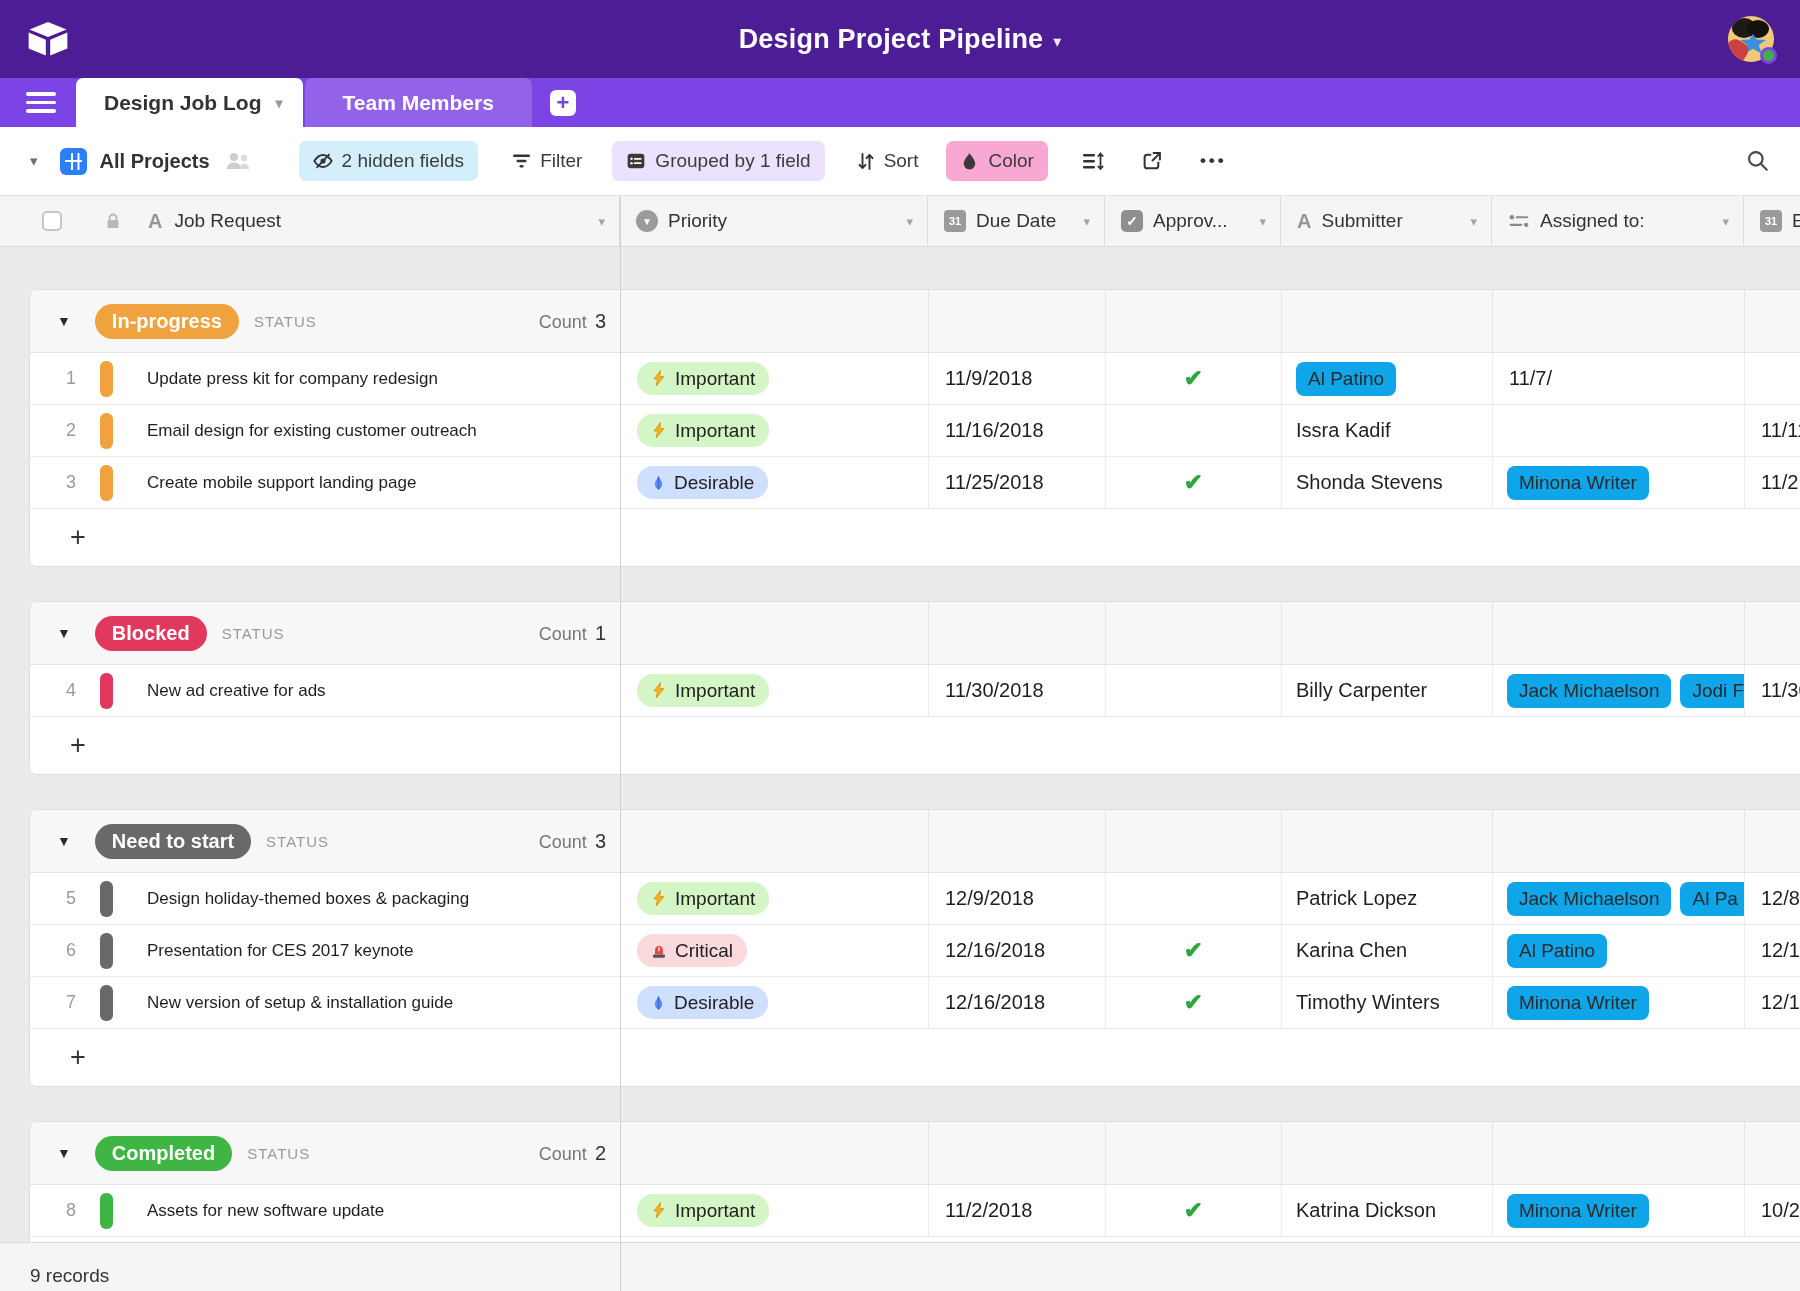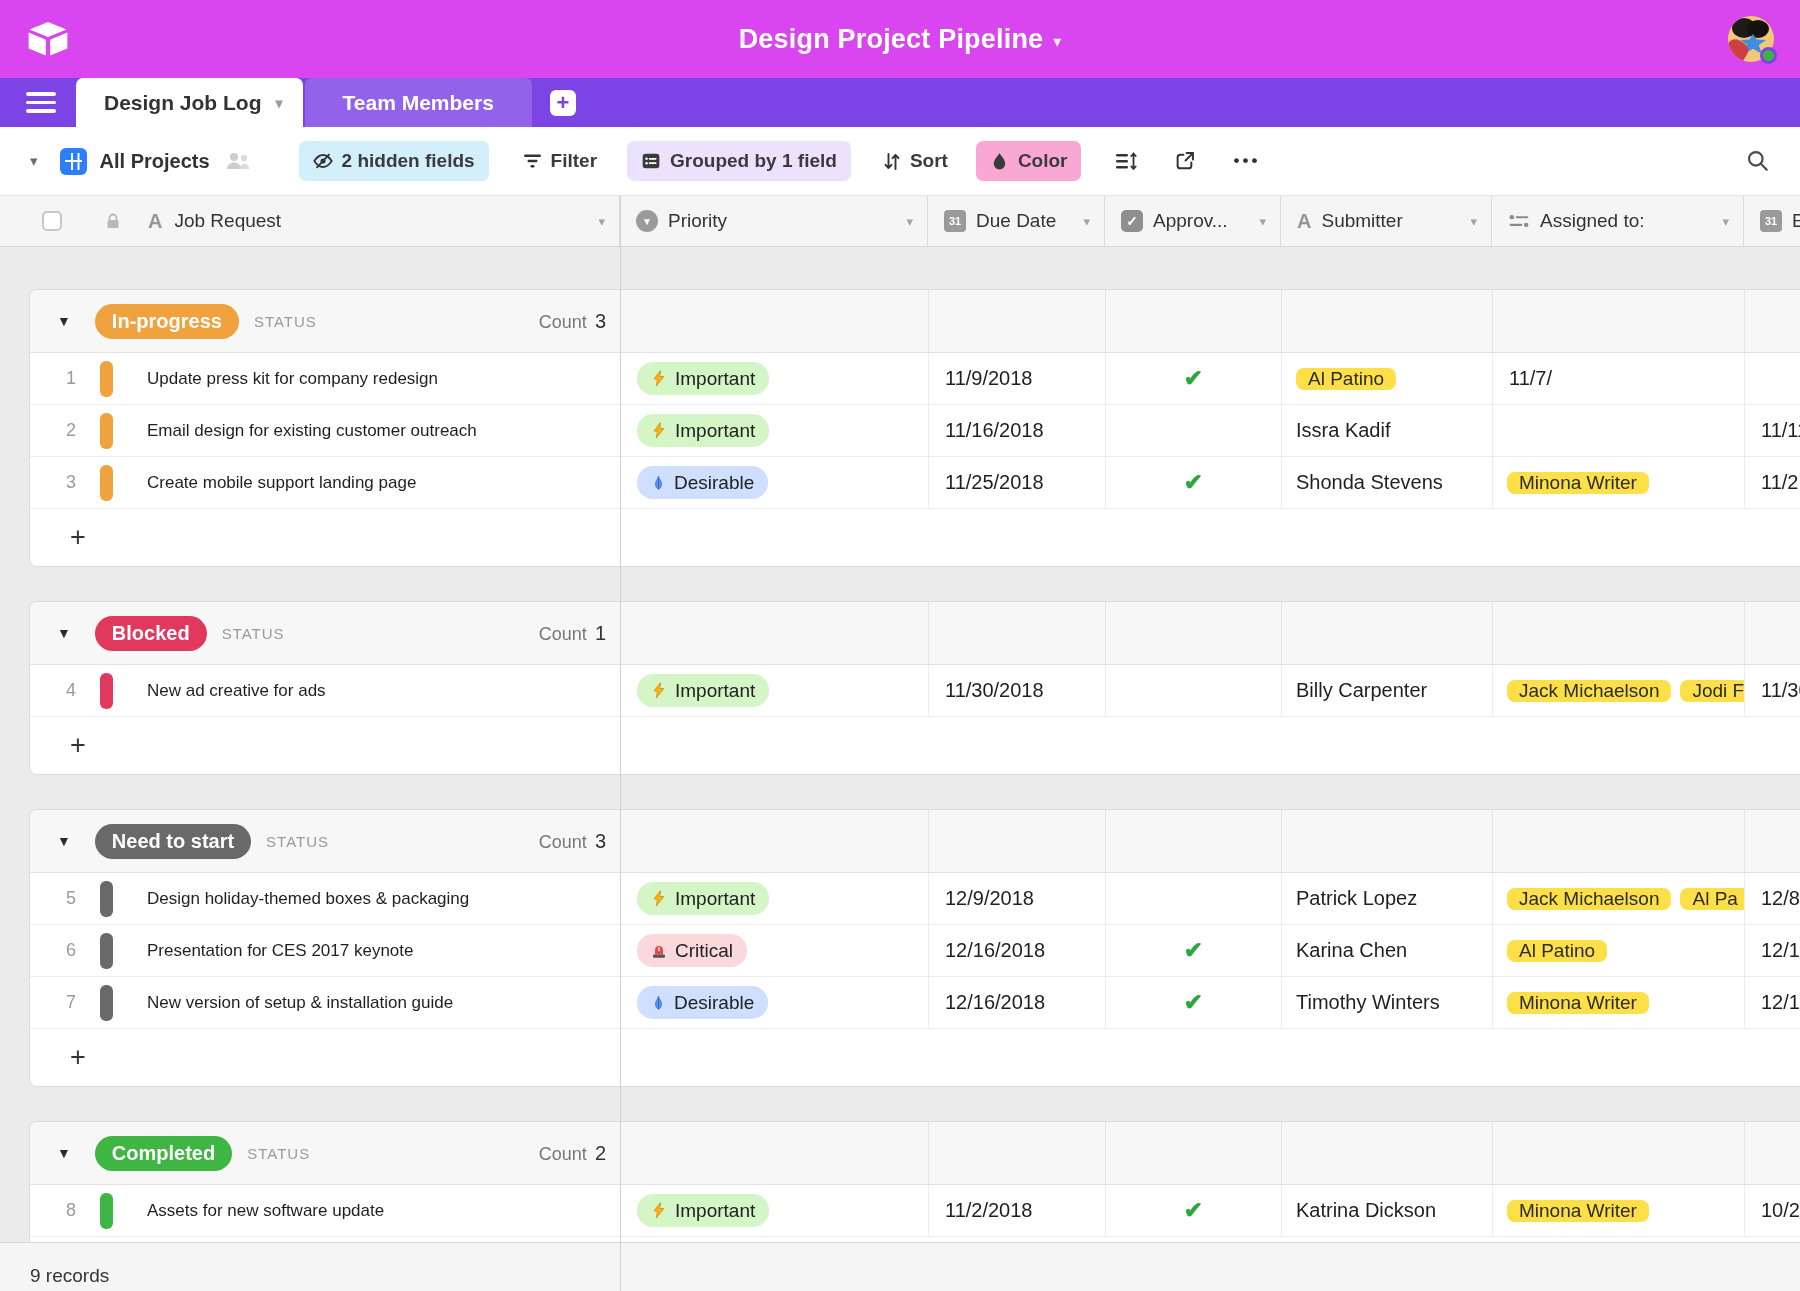--- a/index.html
+++ b/index.html
@@ -2,21 +2,21 @@
 <html><head>
 <meta charset="utf-8">
 <style>
   * { margin:0; padding:0; box-sizing:border-box; }
   html,body { width:1800px; height:1291px; overflow:hidden; }
   body { font-family:"Liberation Sans", sans-serif; }
   .screen { position:relative; width:1800px; height:1291px; overflow:hidden;
             background:#EBEBEB; display:flex; flex-direction:column; }
 
   
-  .topbar { position:relative; height:78px; background:#d946ef; flex:none;text-align:center; }
+  .topbar { position:relative; height:78px; background:#4c1d95; flex:none;text-align:center; }
   .logo { position:absolute; left:26px; top:19px; width:44px; height:40px; }
   .title-wrap { position:absolute; left:0; right:0; top:0; height:78px;
                 display:flex; align-items:center; justify-content:center; gap:10px; }
   .title { color:#fff; font-size:27px; font-weight:700; letter-spacing:.2px; }
   .title-caret { color:#fff; font-size:16px; opacity:.9; padding-top:4px; }
   .avatar { position:absolute; right:26px; top:16px; width:46px; height:46px;
             border-radius:50%; background:#EFC878; overflow:visible; }
   .avatar .face { position:absolute; inset:0; border-radius:50%; overflow:hidden; }
   .avatar .hair1 { position:absolute; left:4px; top:2px; width:24px; height:20px; border-radius:50%; background:#1E1A18; }
   .avatar .hair2 { position:absolute; left:19px; top:4px; width:22px; height:18px; border-radius:50%; background:#15110F; }
@@ -40,21 +40,21 @@
 
   
   .toolbar { height:69px; background:#fff; border-bottom:1px solid #E3E3E3; flex:none;
              display:flex; align-items:center; padding:0 30px; color:#333; }
   .tb-caret { color:#6d6d6d; font-size:15px; margin-right:22px; }
   .grid-ico { width:27px; height:27px; background:#2D7FF9; border-radius:6px; margin-right:13px; position:relative; }
   .grid-ico::before, .grid-ico::after { content:""; position:absolute; background:#fff; }
   .grid-ico::before { left:5px; right:5px; top:12.5px; height:2px; }
   .grid-ico::after { left:11.5px; top:5px; bottom:5px; width:2px; box-shadow:6.5px 0 0 #fff; }
   .tb-label { font-size:20px; font-weight:700; }
-  .tb-item { display:flex; align-items:center; gap:9px; font-size:19px; font-weight:700; color:#3b3b3b; cursor:pointer; }
+  .tb-item { display:flex; align-items:center; gap:9px; font-size:19px; font-weight:400; color:#3b3b3b; cursor:pointer; }
   .tb-pill { border-radius:7px; padding:9px 14px; }
   .pill-blue { background:#D4EFFC; }
   .pill-purple { background:#ECE2FE; }
   .pill-orange { background:#f9a8d4; }
   .dots { font-size:17px; letter-spacing:3px; font-weight:700; color:#333; }
   .search { margin-left:auto; cursor:pointer; }
 
   
   .theader { height:51px; background:#F5F5F5; border-bottom:1px solid #D8D8D8; flex:none;
              display:grid; grid-template-columns:620px 308px 177px 176px 211px 252px 160px; }
@@ -93,21 +93,21 @@
   .c-first { padding-left:30px; }
   .rnum { width:22px; color:#9a9a9a; font-size:18px; text-align:center; flex:none; }
   .rbar { width:13px; height:36px; border-radius:6px; margin-left:18px; flex:none; }
   .rjob { margin-left:34px; color:#1f1f1f; font-size:17px; }
   .ppill { margin-left:16px; height:33px; border-radius:16px; padding:0 14px; display:flex; align-items:center;
            gap:8px; font-size:19px; color:#222; }
   .cdate { padding-left:16px; color:#1f1f1f; font-size:20px; }
   .c-center { justify-content:center; }
   .checkmark { color:#2EA83C; font-size:23px; font-weight:700; }
   .ctext { padding-left:14px; color:#1f1f1f; font-size:20px; }
-  .apill { background:#fde047; border-radius:8px; height:22px; padding:0 12px; display:flex; align-items:center;
+  .apill { background:#0ea5e9; border-radius:8px; height:34px; padding:0 12px; display:flex; align-items:center;
            font-size:19px; color:#2b2b2b; margin-right:9px; flex:none; }
   .c-assigned { padding-left:14px; }
   .plusrow { height:57px; display:flex; align-items:center; padding-left:40px; background:#fff; }
   .plus { color:#333; font-size:27px; font-weight:500; line-height:1; cursor:pointer; }
 
   
   .vline { position:absolute; left:620px; top:196px; bottom:0; width:1px; background:#D0D0D0; z-index:40; pointer-events:none; }
 
   
   .footer { height:66px; background:#F5F5F5; border-top:1px solid #D8D8D8; flex:none;

